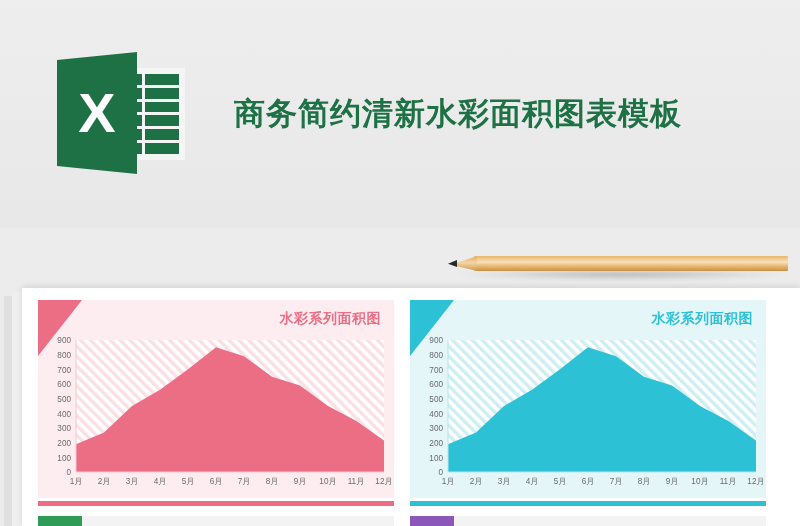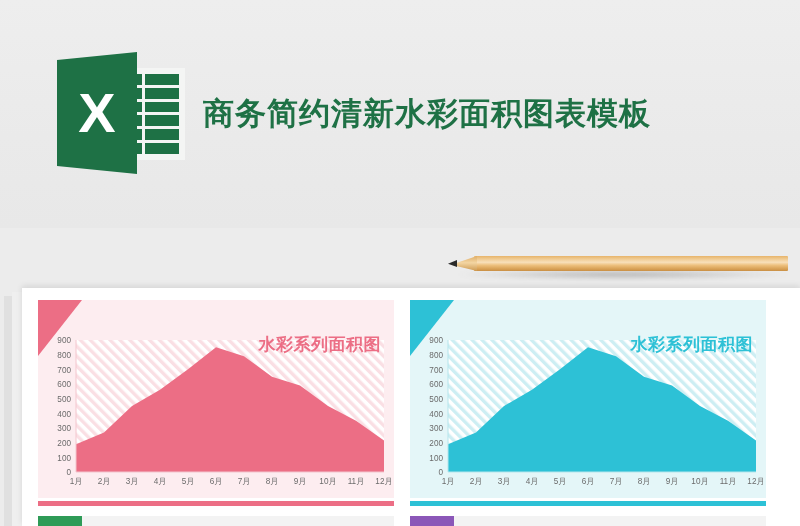--- a/index.html
+++ b/index.html
@@ -41,21 +41,21 @@
     display:flex; align-items:center; justify-content:center;
     color:#ffffff; font-size:56px; font-weight:bold; line-height:1;
     font-family:"Liberation Sans",sans-serif;
   }
   .xl-shadow {
     position:absolute; left:72px; top:18px; width:12px; height:88px;
     background:#d3d3d3;
   }
 
   
-  .title-block { padding-top:2px; }
+  .title-block { padding-top:2px;margin-left:31px; }
   .main-title {
     color:#1e7145; font-size:31px; font-weight:bold; letter-spacing:1px;
     line-height:1.25; white-space:nowrap;
   }
   .sub-title {
     color:#555555; font-size:27px; line-height:1.3; margin-top:6px;
     white-space:nowrap; letter-spacing:0.5px;
   }
 
   
@@ -103,22 +103,22 @@
 
   
   .chart-card { width:356px; position:relative; }
   .chart-inner {
     position:relative; width:356px; height:198px; overflow:hidden;
   }
   .corner-tri {
     position:absolute; left:0; top:0; width:44px; height:56px; z-index:4;
   }
   .chart-caption {
-    position:absolute; right:13px; top:33px; z-index:5;
-    font-size:17px; font-weight:bold; letter-spacing:.5px;
+    position:absolute; right:13px; top:10px; z-index:5;
+    font-size:14px; font-weight:bold; letter-spacing:.5px;
   }
   .accent-bar { width:356px; height:5px; margin-top:3px; }
 
   .plot-holder { position:absolute; left:0; top:0; width:356px; height:198px; }
   svg.chartsvg { display:block; width:356px; height:198px; }
 
   
   .next-row {
     position:absolute; left:38px; top:516px;
     display:flex; gap:16px;

